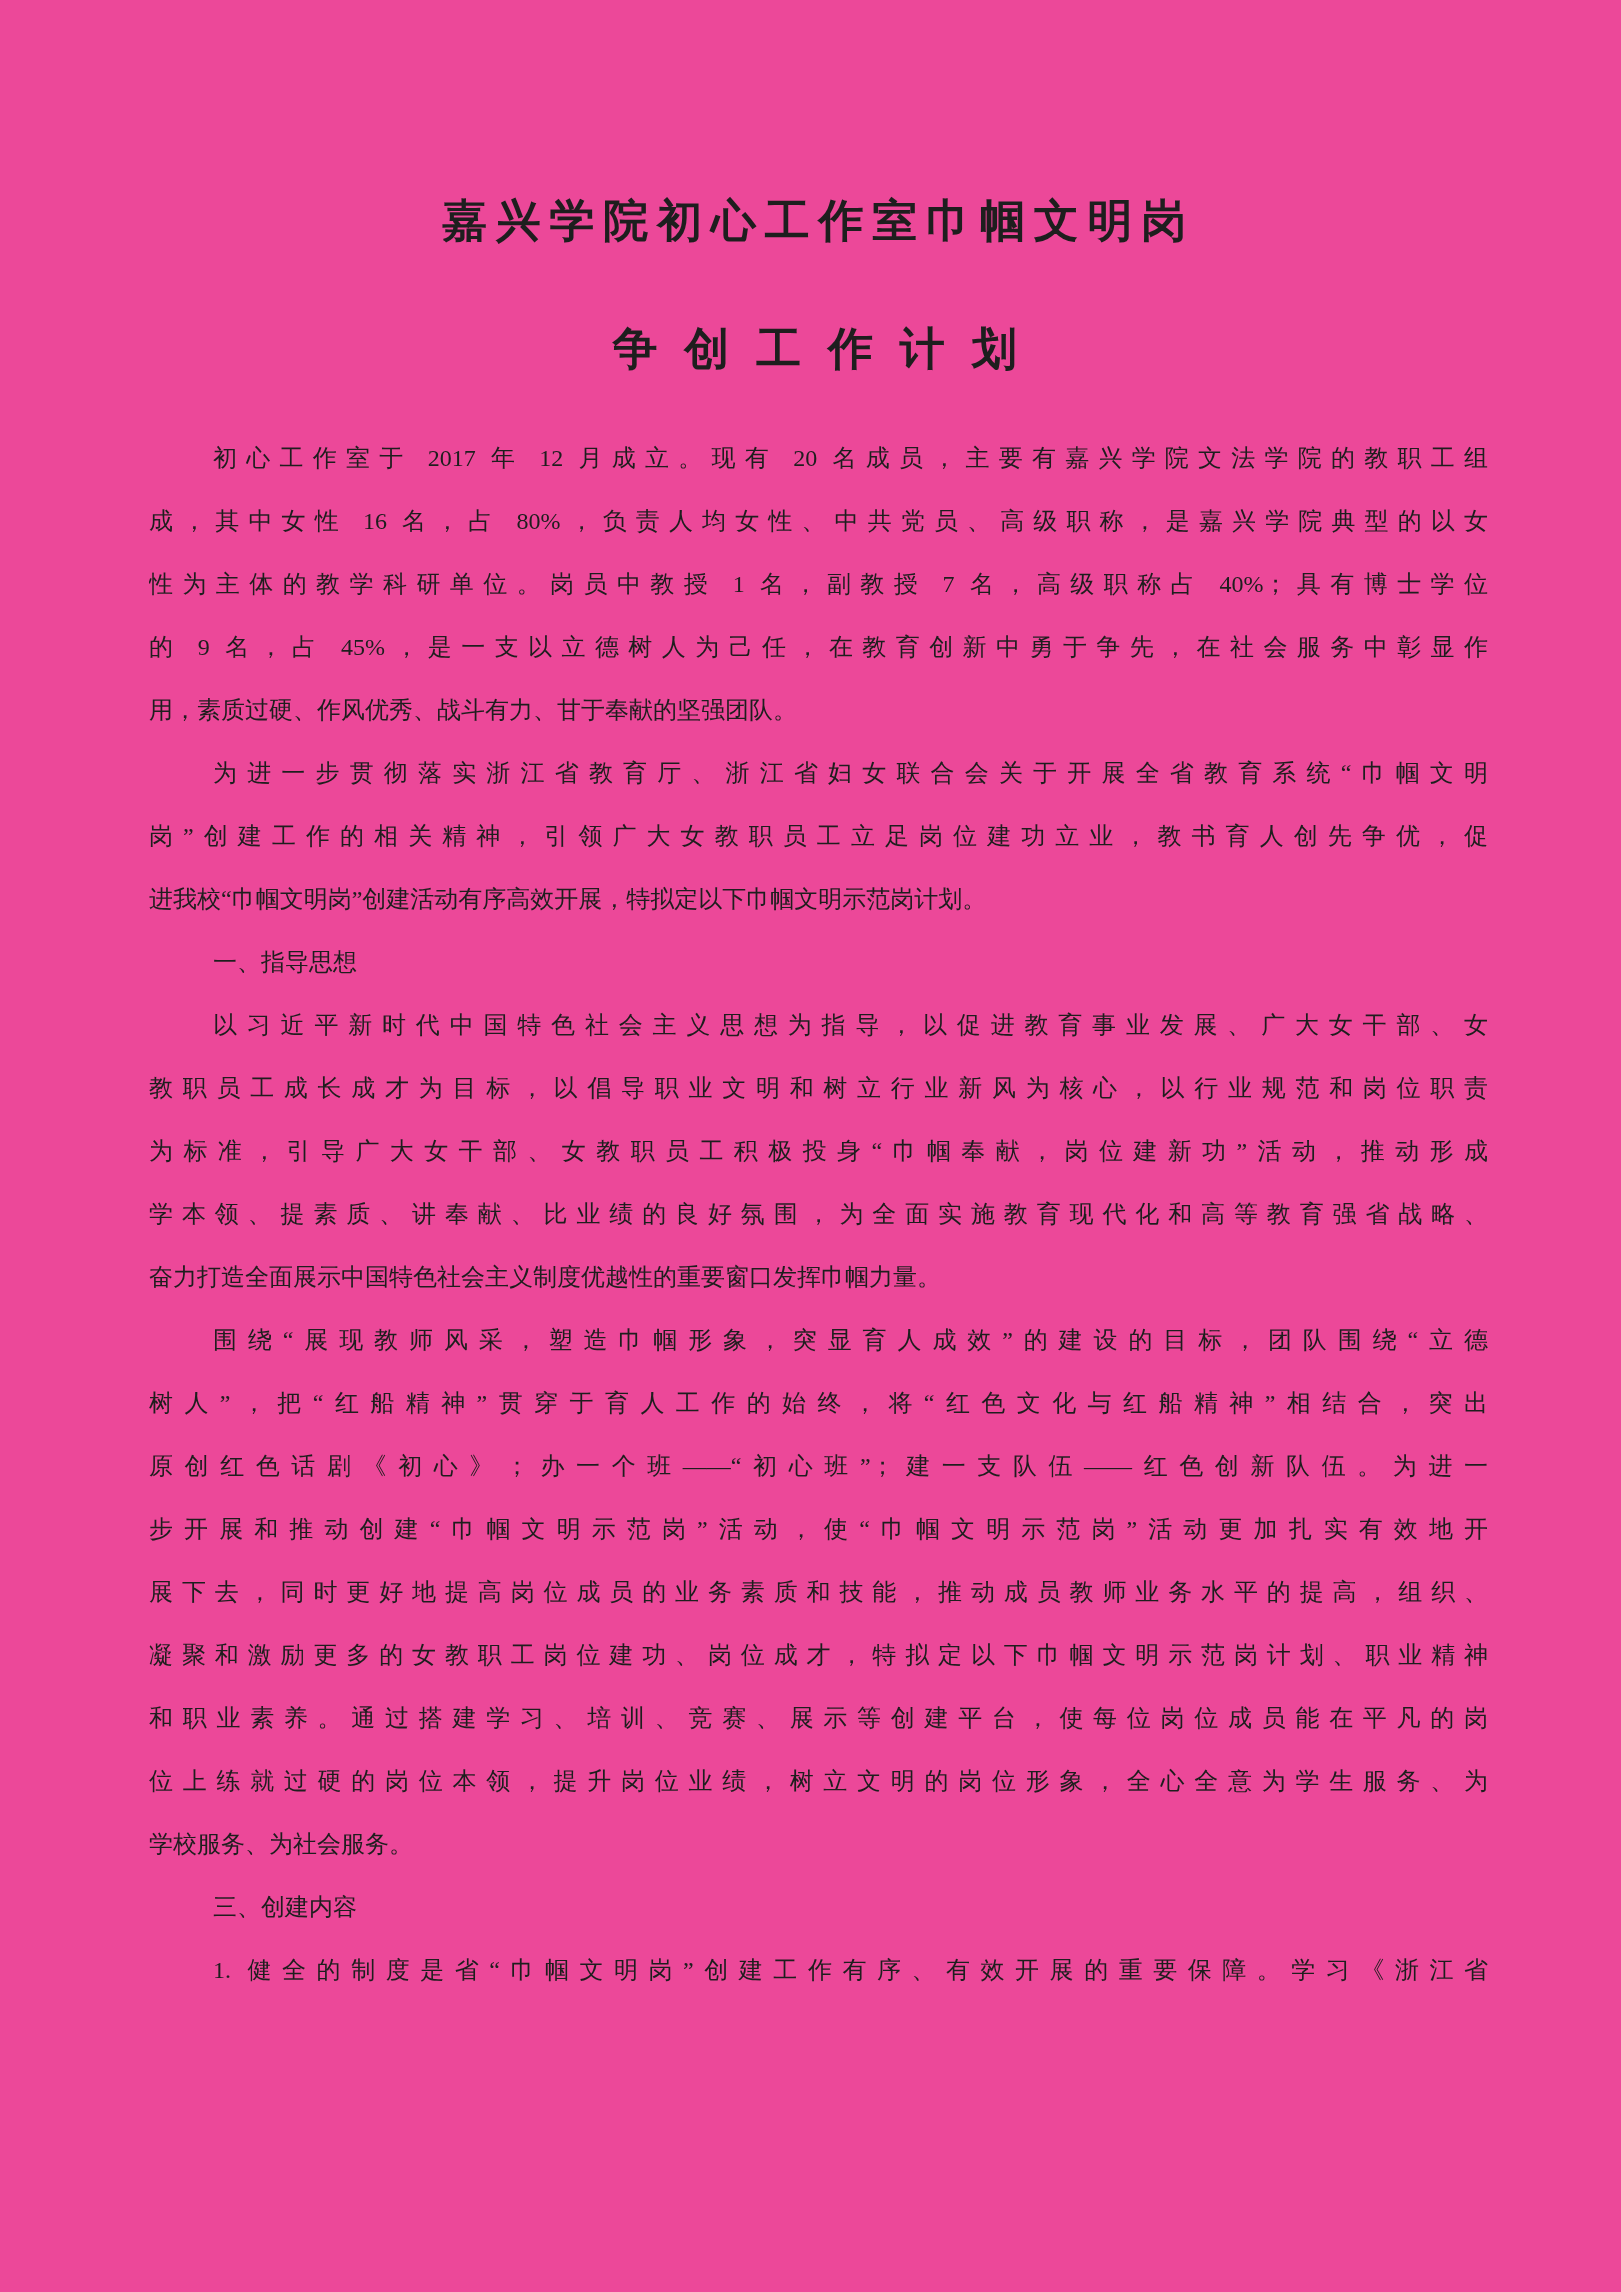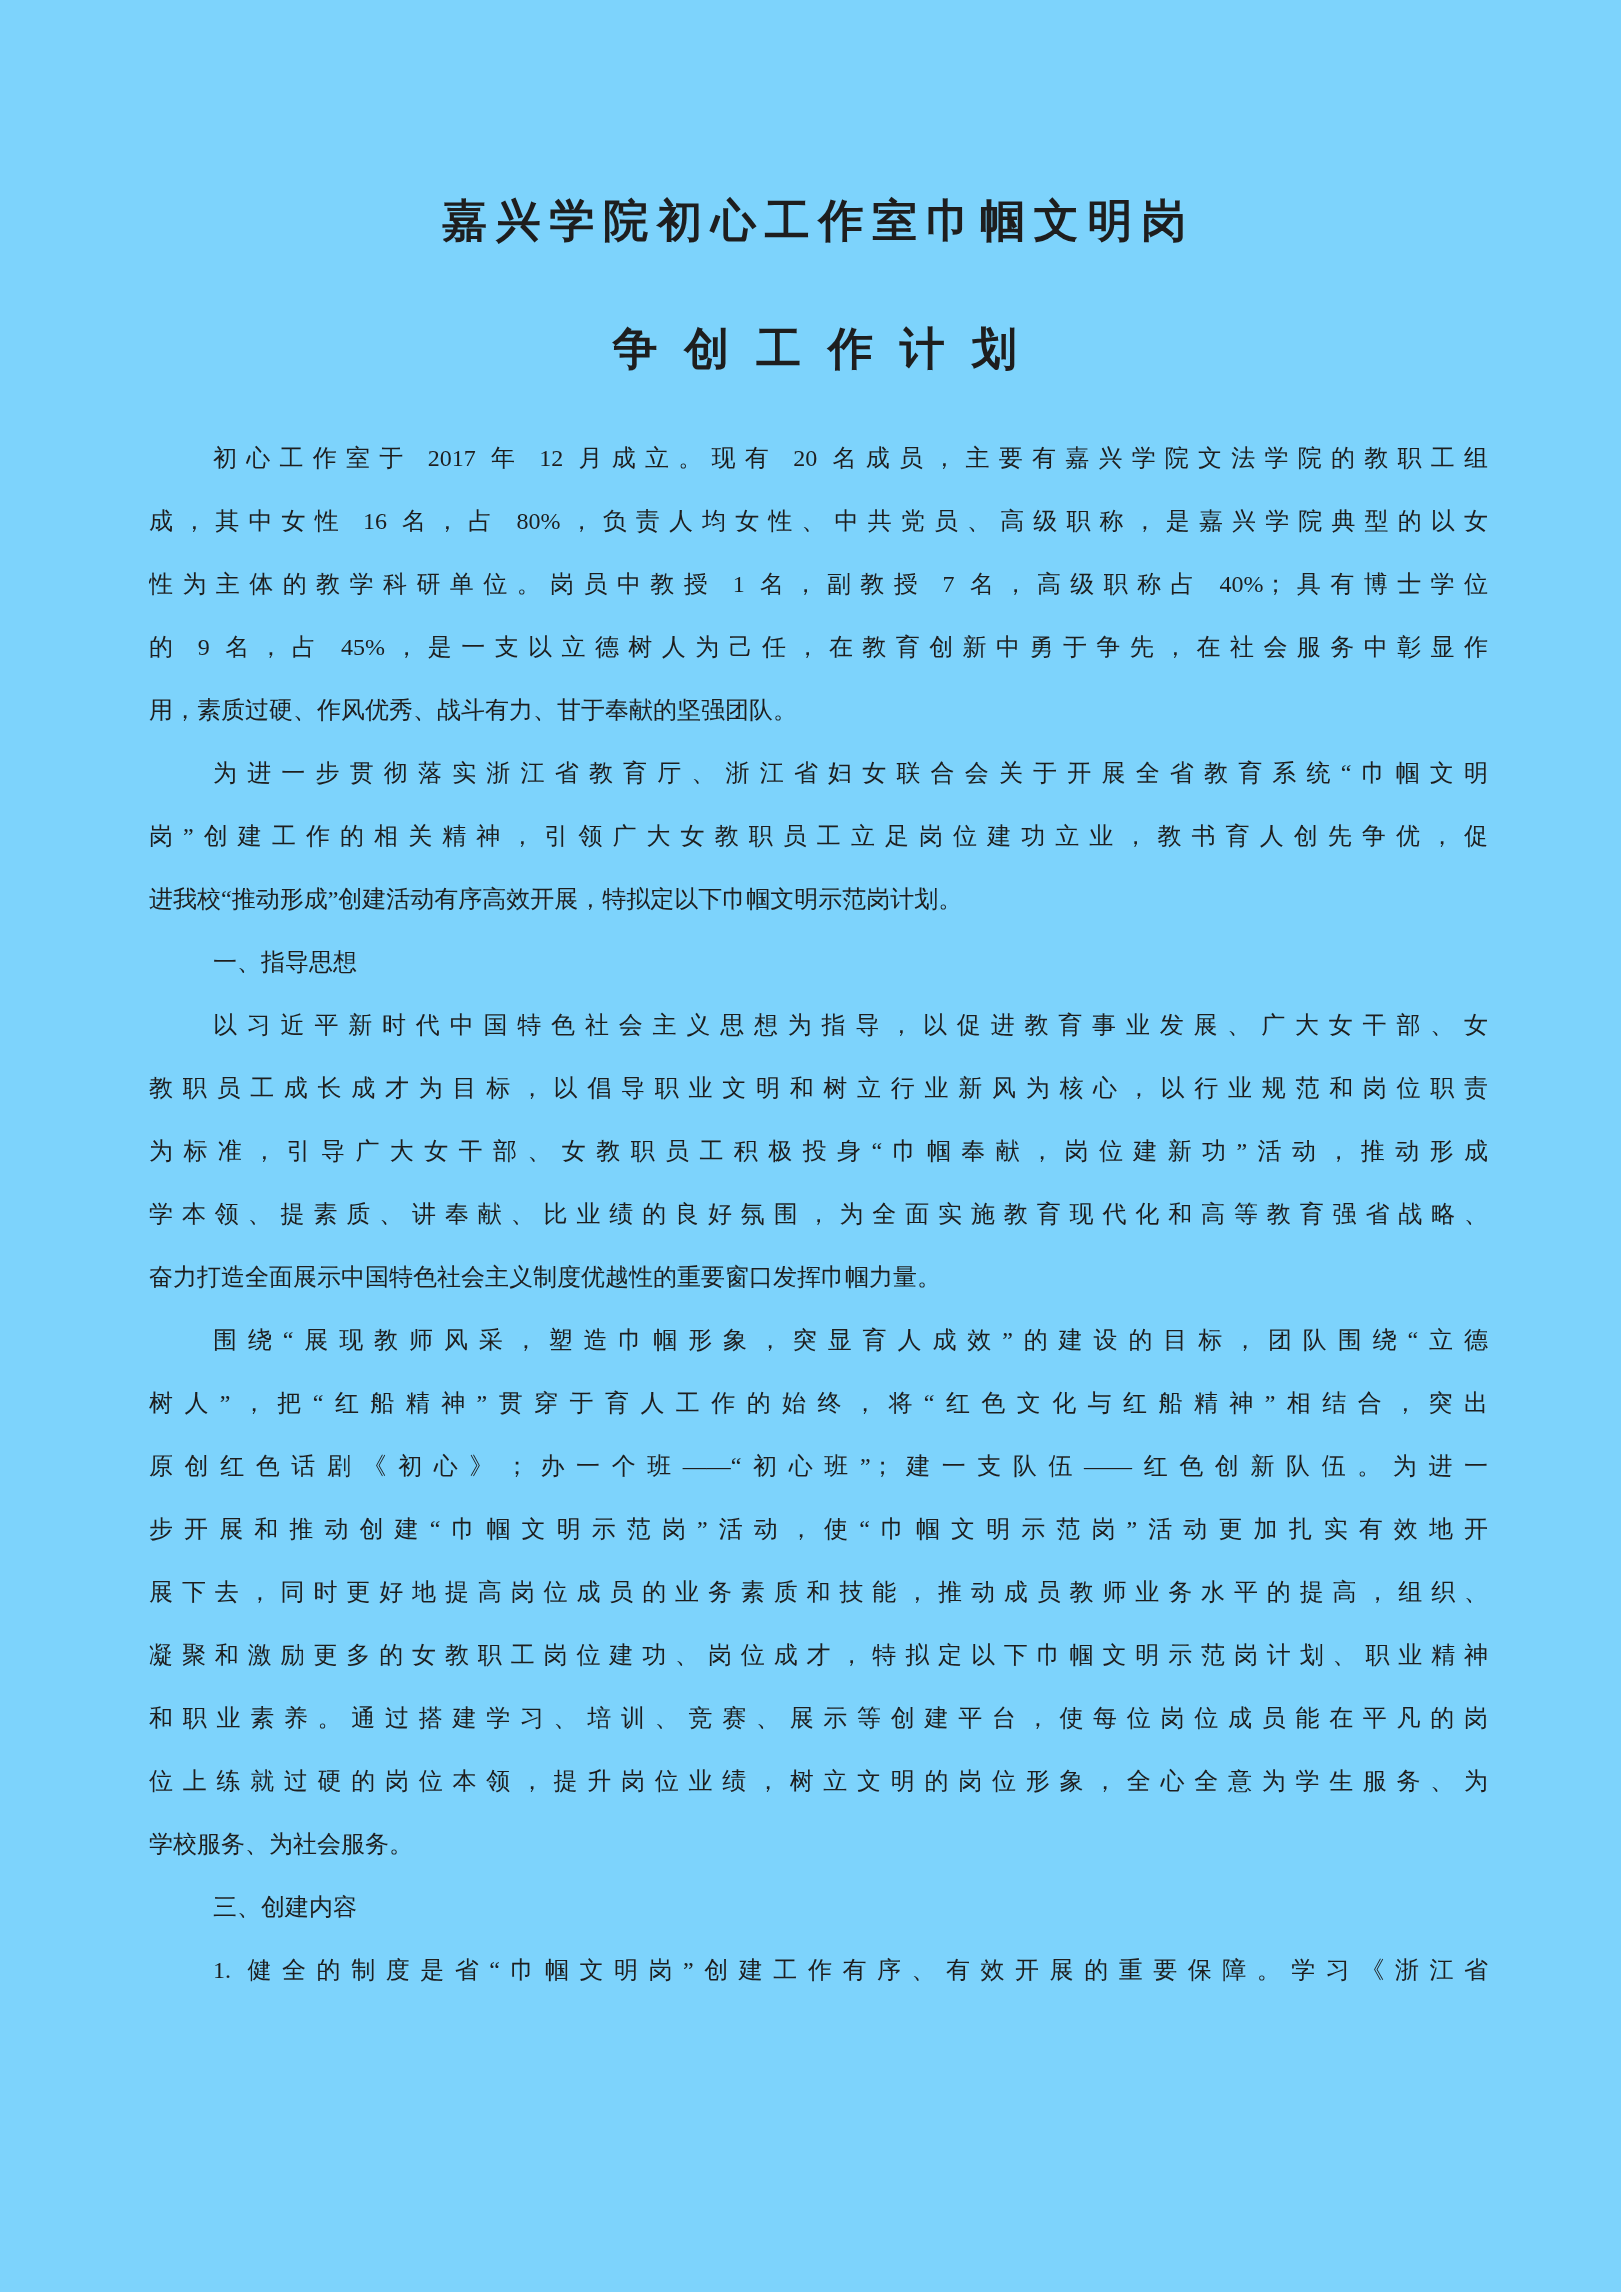--- a/index.html
+++ b/index.html
@@ -4,21 +4,21 @@
 <style>
   html, body {
     margin: 0;
     padding: 0;
     background: #ffffff;
   }
   .page {
     position: relative;
     width: 1621px;
     height: 2293px;
-    background: #7dd3fc;
+    background: #ec4899;
     overflow: hidden;
     font-family: "Liberation Serif", "DejaVu Serif", serif;
     color: #1e1e1e;
   }
   .content {
     position: absolute;
     left: 149px;
     width: 1339px;
     top: 0;
   }
@@ -68,21 +68,21 @@
         <div class="para">
           <div class="line ind jst">初心工作室于 2017 年 12 月成立。现有 20 名成员，主要有嘉兴学院文法学院的教职工组</div>
           <div class="line jst">成，其中女性 16 名，占 80%，负责人均女性、中共党员、高级职称，是嘉兴学院典型的以女</div>
           <div class="line jst">性为主体的教学科研单位。岗员中教授 1 名，副教授 7 名，高级职称占 40%；具有博士学位</div>
           <div class="line jst">的 9 名，占 45%，是一支以立德树人为己任，在教育创新中勇于争先，在社会服务中彰显作</div>
           <div class="line">用，素质过硬、作风优秀、战斗有力、甘于奉献的坚强团队。</div>
         </div>
         <div class="para">
           <div class="line ind jst">为进一步贯彻落实浙江省教育厅、浙江省妇女联合会关于开展全省教育系统“巾帼文明</div>
           <div class="line jst">岗”创建工作的相关精神，引领广大女教职员工立足岗位建功立业，教书育人创先争优，促</div>
-          <div class="line">进我校“推动形成”创建活动有序高效开展，特拟定以下巾帼文明示范岗计划。</div>
+          <div class="line">进我校“巾帼文明岗”创建活动有序高效开展，特拟定以下巾帼文明示范岗计划。</div>
         </div>
         <div class="para">
           <div class="line ind">一、指导思想</div>
         </div>
         <div class="para">
           <div class="line ind jst">以习近平新时代中国特色社会主义思想为指导，以促进教育事业发展、广大女干部、女</div>
           <div class="line jst">教职员工成长成才为目标，以倡导职业文明和树立行业新风为核心，以行业规范和岗位职责</div>
           <div class="line jst">为标准，引导广大女干部、女教职员工积极投身“巾帼奉献，岗位建新功”活动，推动形成</div>
           <div class="line jst">学本领、提素质、讲奉献、比业绩的良好氛围，为全面实施教育现代化和高等教育强省战略、</div>
           <div class="line">奋力打造全面展示中国特色社会主义制度优越性的重要窗口发挥巾帼力量。</div>

